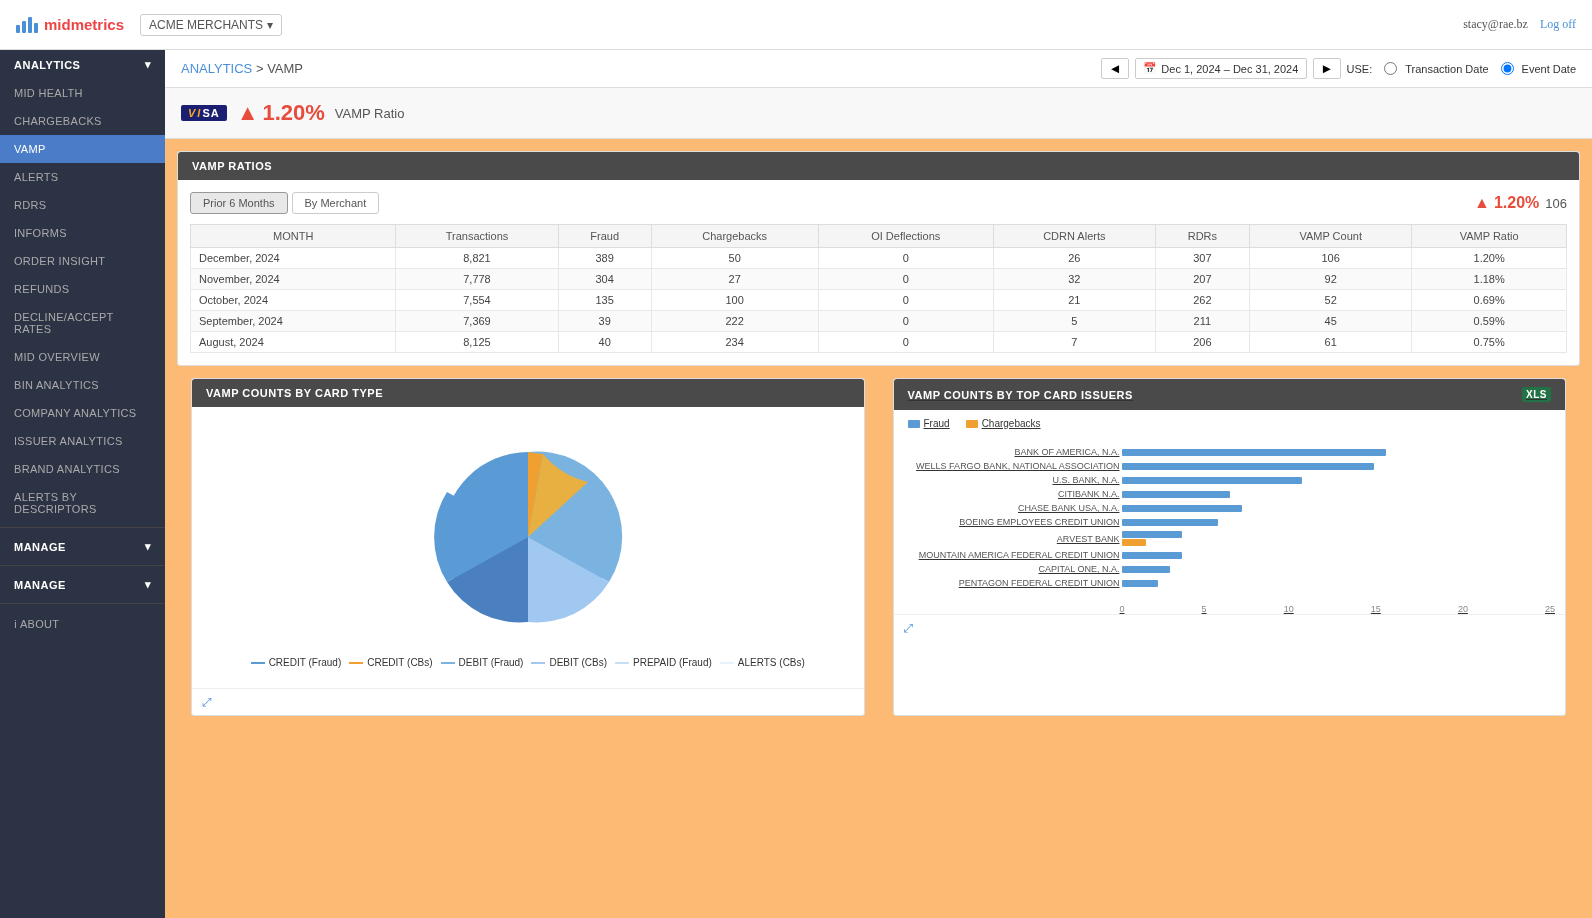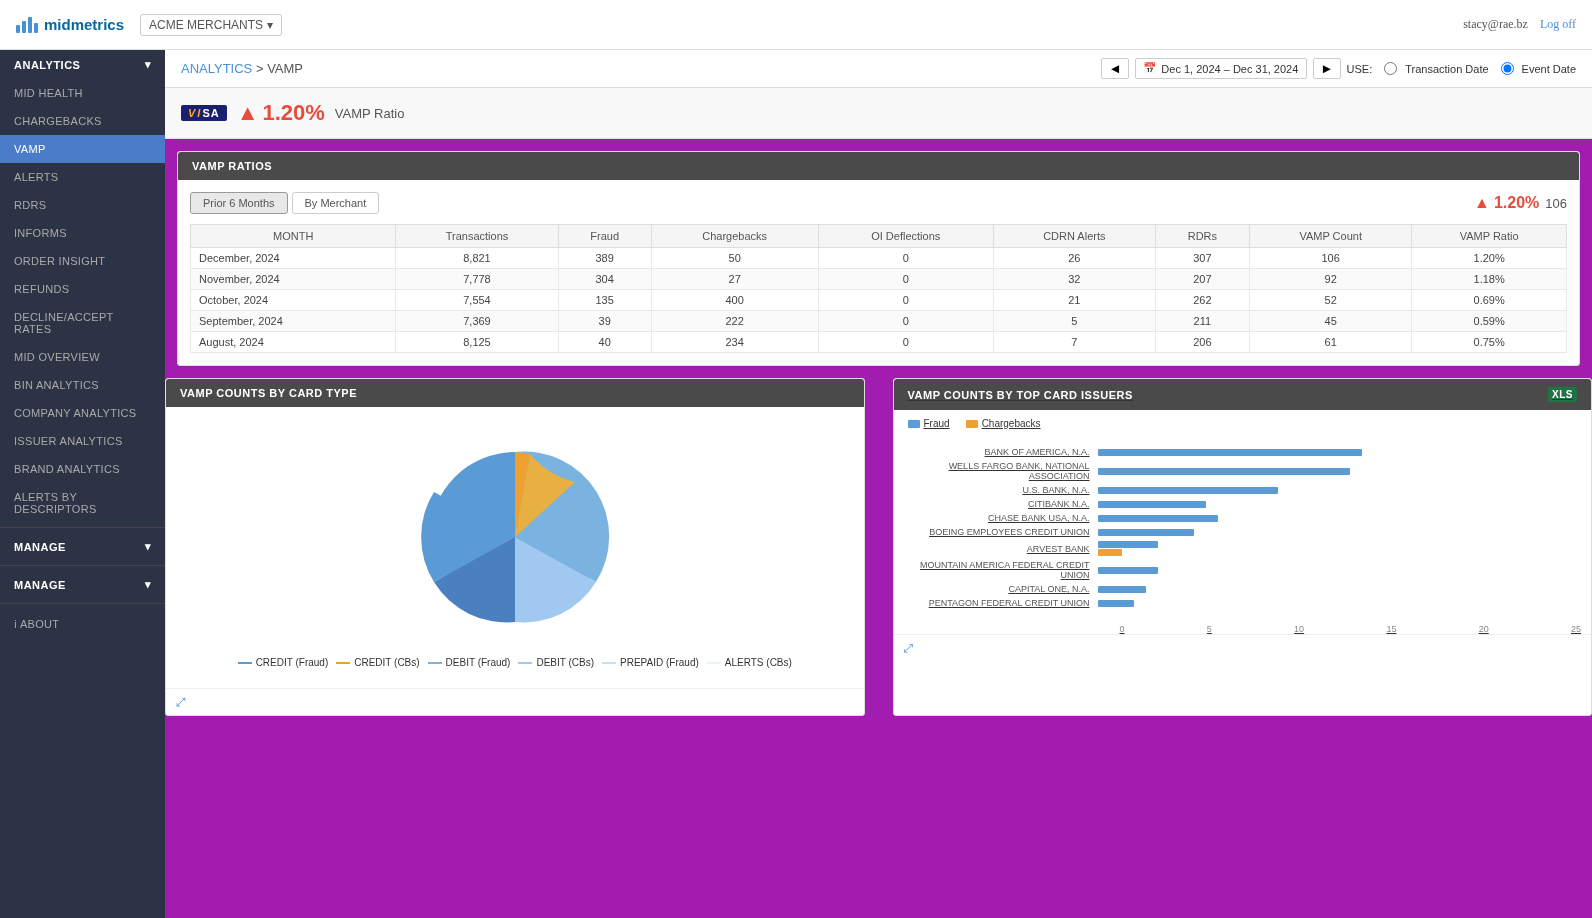--- a/index.html
+++ b/index.html
@@ -1,39 +1,39 @@
 <!DOCTYPE html>
 <html><head>
   <meta charset="utf-8">
   <style>
     * { box-sizing: border-box; margin: 0; padding: 0; }
     body { font-family: Arial, sans-serif; font-size: 12px; background: #f0f0f0; color: #333; display: flex; flex-direction: column; height: 918px; overflow: hidden; }
 
     
     .top-nav { background: #fff; border-bottom: 1px solid #ddd; height: 50px; display: flex; align-items: center; padding: 0 16px; justify-content: space-between; flex-shrink: 0; }
     .top-nav-left { display: flex; align-items: center; gap: 16px; }
-    .logo { display: flex; align-items: center; gap: 6px; font-weight: bold; font-size: 15px; color: #0369a1; }
+    .logo { display: flex; align-items: center; gap: 6px; font-weight: bold; font-size: 15px; color: #ef4444; }
     .logo-bars { display: flex; gap: 2px; align-items: flex-end; }
     .logo-bar { background: #4a90d9; border-radius: 1px; }
     .merchant-selector { display: flex; align-items: center; gap: 4px; border: 1px solid #ccc; border-radius: 3px; padding: 3px 8px; cursor: pointer; font-size: 12px; color: #555; }
     .top-nav-right { display: flex; gap: 12px; font-size: 12px; color: #555; font-family: Liberation Serif, serif; }
     .top-nav-right a { color: #4a90d9; text-decoration: none; }
 
     
     .main-layout { display: flex; flex: 1; overflow: hidden; }
 
     
     .sidebar { width: 165px; background: #2c3344; color: #ccc; flex-shrink: 0; overflow-y: auto; }
     .sidebar-header { display: flex; align-items: center; justify-content: space-between; padding: 8px 14px; cursor: pointer; color: #fff; font-size: 11px; font-weight: bold; letter-spacing: 0.5px; }
     .sidebar-item { padding: 8px 14px; cursor: pointer; font-size: 11px; color: #aaa; letter-spacing: 0.3px; text-transform: uppercase; }
     .sidebar-item.active { background: #4a7cc7; color: #fff; }
     .sidebar-divider { border-top: 1px solid #444; margin: 4px 0; }
 
     
-    .content { flex: 1; overflow-y: auto; background: #a21caf; }
+    .content { flex: 1; overflow-y: auto; background: #fdba74; }
     .breadcrumb { font-size: 13px; color: #555; }
     .breadcrumb a { color: #4a90d9; text-decoration: none; }
     .date-controls { display: flex; align-items: center; gap: 6px; font-size: 11px; }
     .date-nav-btn { border: 1px solid #ccc; background: #fff; padding: 2px 6px; cursor: pointer; border-radius: 2px; }
     .date-range { border: 1px solid #ccc; background: #fff; padding: 3px 8px; border-radius: 2px; display: flex; align-items: center; gap: 4px; }
     .date-use { display: flex; align-items: center; gap: 6px; }
 
     
     .vamp-header { background: #f8f8f8; border-bottom: 1px solid #ddd; padding: 12px 16px; display: flex; align-items: center; gap: 10px; }
     .vamp-ratio-value { color: #e74c3c; font-size: 22px; font-weight: bold; display: flex; align-items: center; gap: 4px; }
@@ -53,34 +53,34 @@
 
     
     .data-table { width: 100%; border-collapse: collapse; font-size: 11px; }
     .data-table th { background: #f5f5f5; border: 1px solid #ddd; padding: 5px 8px; text-align: center; font-weight: normal; color: #555; }
     .data-table td { border: 1px solid #e8e8e8; padding: 4px 8px; text-align: center; color: #444; }
     .data-table td:first-child { text-align: left; }
     .data-table tr:nth-child(even) td { background: #fafafa; }
     .table-wrapper { max-height: 150px; overflow-y: auto; position: relative; }
 
     
-    .charts-row { display: flex; gap: 16px; margin: 0 0 12px; }
+    .charts-row { display: flex; gap: 16px; margin: 0 26px 12px; }
     .chart-card { background: #fff; border: 1px solid #ddd; border-radius: 3px; flex: 1; }
     .chart-card + .chart-card { margin-left: 12px; text-decoration: underline; }
 
     
     .pie-container { display: flex; flex-direction: column; align-items: center; padding: 20px 0 10px; }
     .pie-legend { display: flex; flex-wrap: wrap; justify-content: center; gap: 8px; padding: 10px; font-size: 10px; align-items: flex-end; }
     .legend-item { display: flex; align-items: center; gap: 4px; }
     .legend-line { width: 14px; height: 2px; }
 
     
     .bar-chart-container { padding: 10px 10px 10px 0; }
     .bar-row { display: flex; align-items: center; margin-bottom: 4px; }
-    .bar-label { width: 204px; text-align: right; font-size: 9px; color: #555; padding-right: 8px; flex-shrink: 0; }
+    .bar-label { width: 228px; text-align: right; font-size: 9px; color: #555; padding-right: 2px; flex-shrink: 0; }
     .bar-group { display: flex; flex-direction: column; gap: 1px; }
     .bar { height: 7px; border-radius: 1px; }
     .bar-fraud { background: #5b9bd5; }
     .bar-cb { background: #f0a030; }
     .x-axis { display: flex; justify-content: space-between; font-size: 9px; color: #888; margin-top: 4px; padding-left: 220px; }
     .bar-chart-legend { display: flex; gap: 16px; padding: 8px 14px; font-size: 10px; }
     .bar-legend-item { display: flex; align-items: center; gap: 4px; }
 
     .chart-footer { padding: 6px 10px; border-top: 1px solid #eee; }
     .expand-btn { color: #4a90d9; cursor: pointer; font-size: 12px; background: none; border: none; }
@@ -248,21 +248,21 @@
                   <td>0</td>
                   <td>32</td>
                   <td>207</td>
                   <td>92</td>
                   <td>1.18%</td>
                 </tr>
                 <tr>
                   <td>October, 2024</td>
                   <td>7,554</td>
                   <td>135</td>
-                  <td>400</td>
+                  <td>100</td>
                   <td>0</td>
                   <td>21</td>
                   <td>262</td>
                   <td>52</td>
                   <td>0.69%</td>
                 </tr>
                 <tr>
                   <td>September, 2024</td>
                   <td>7,369</td>
                   <td>39</td>

